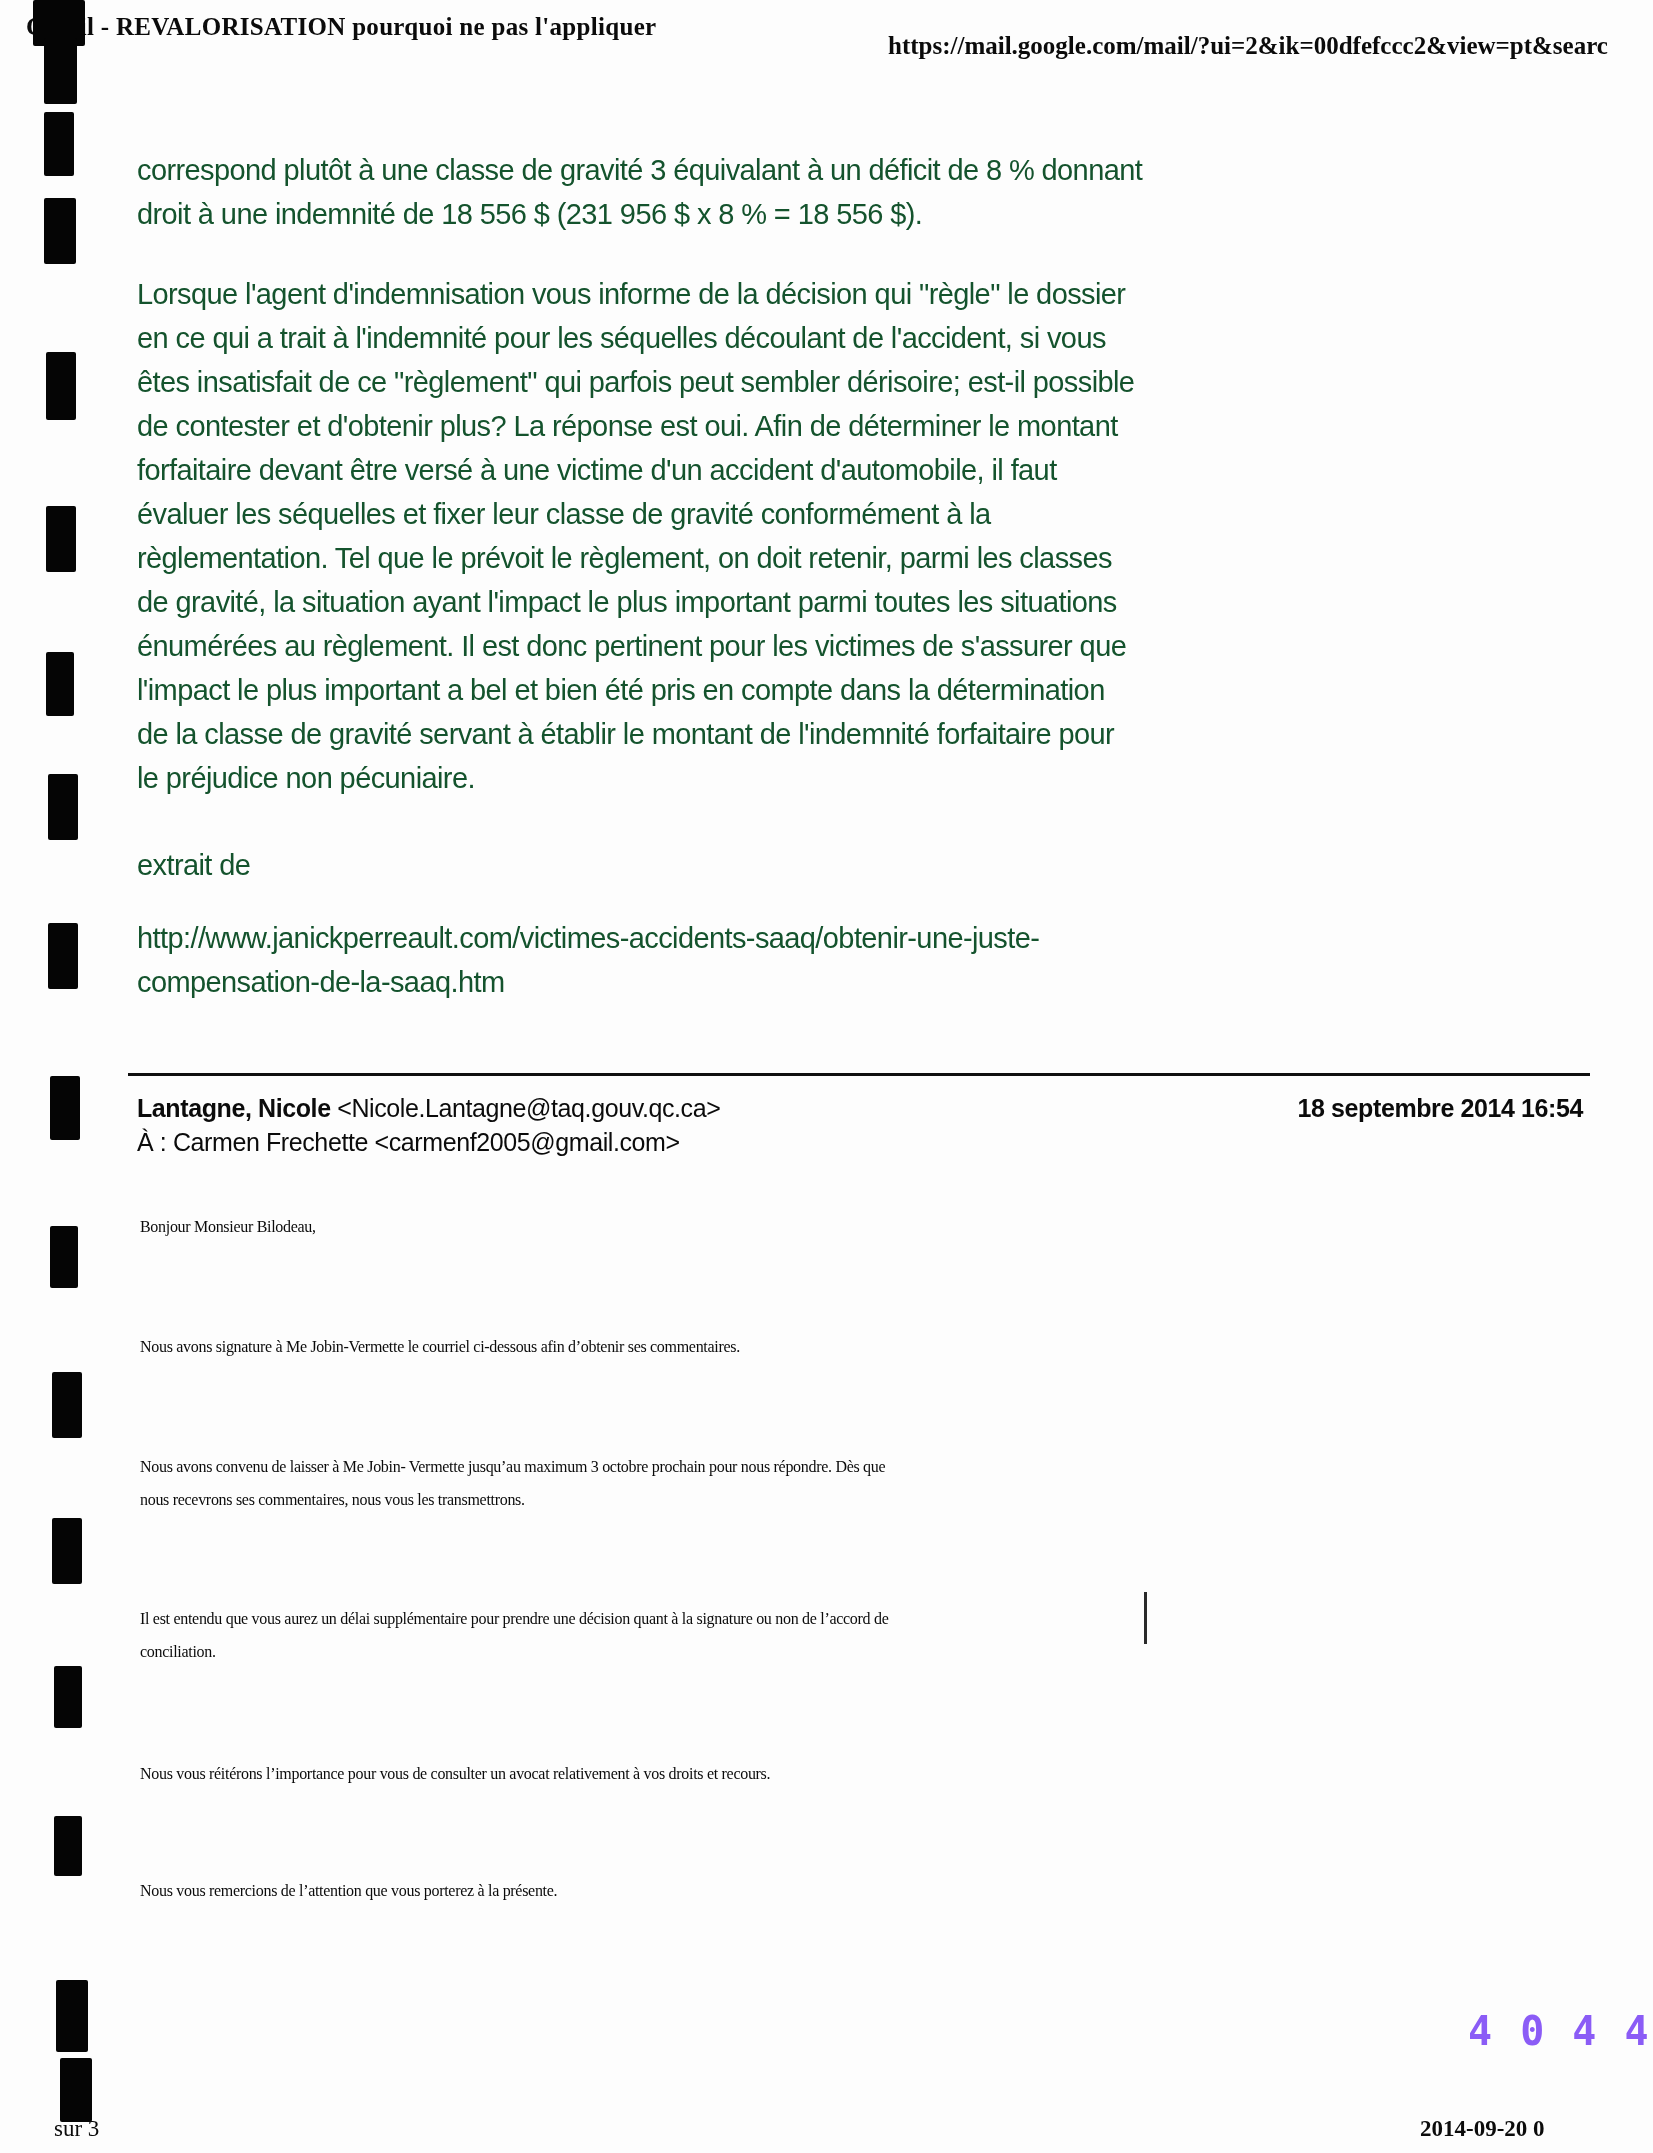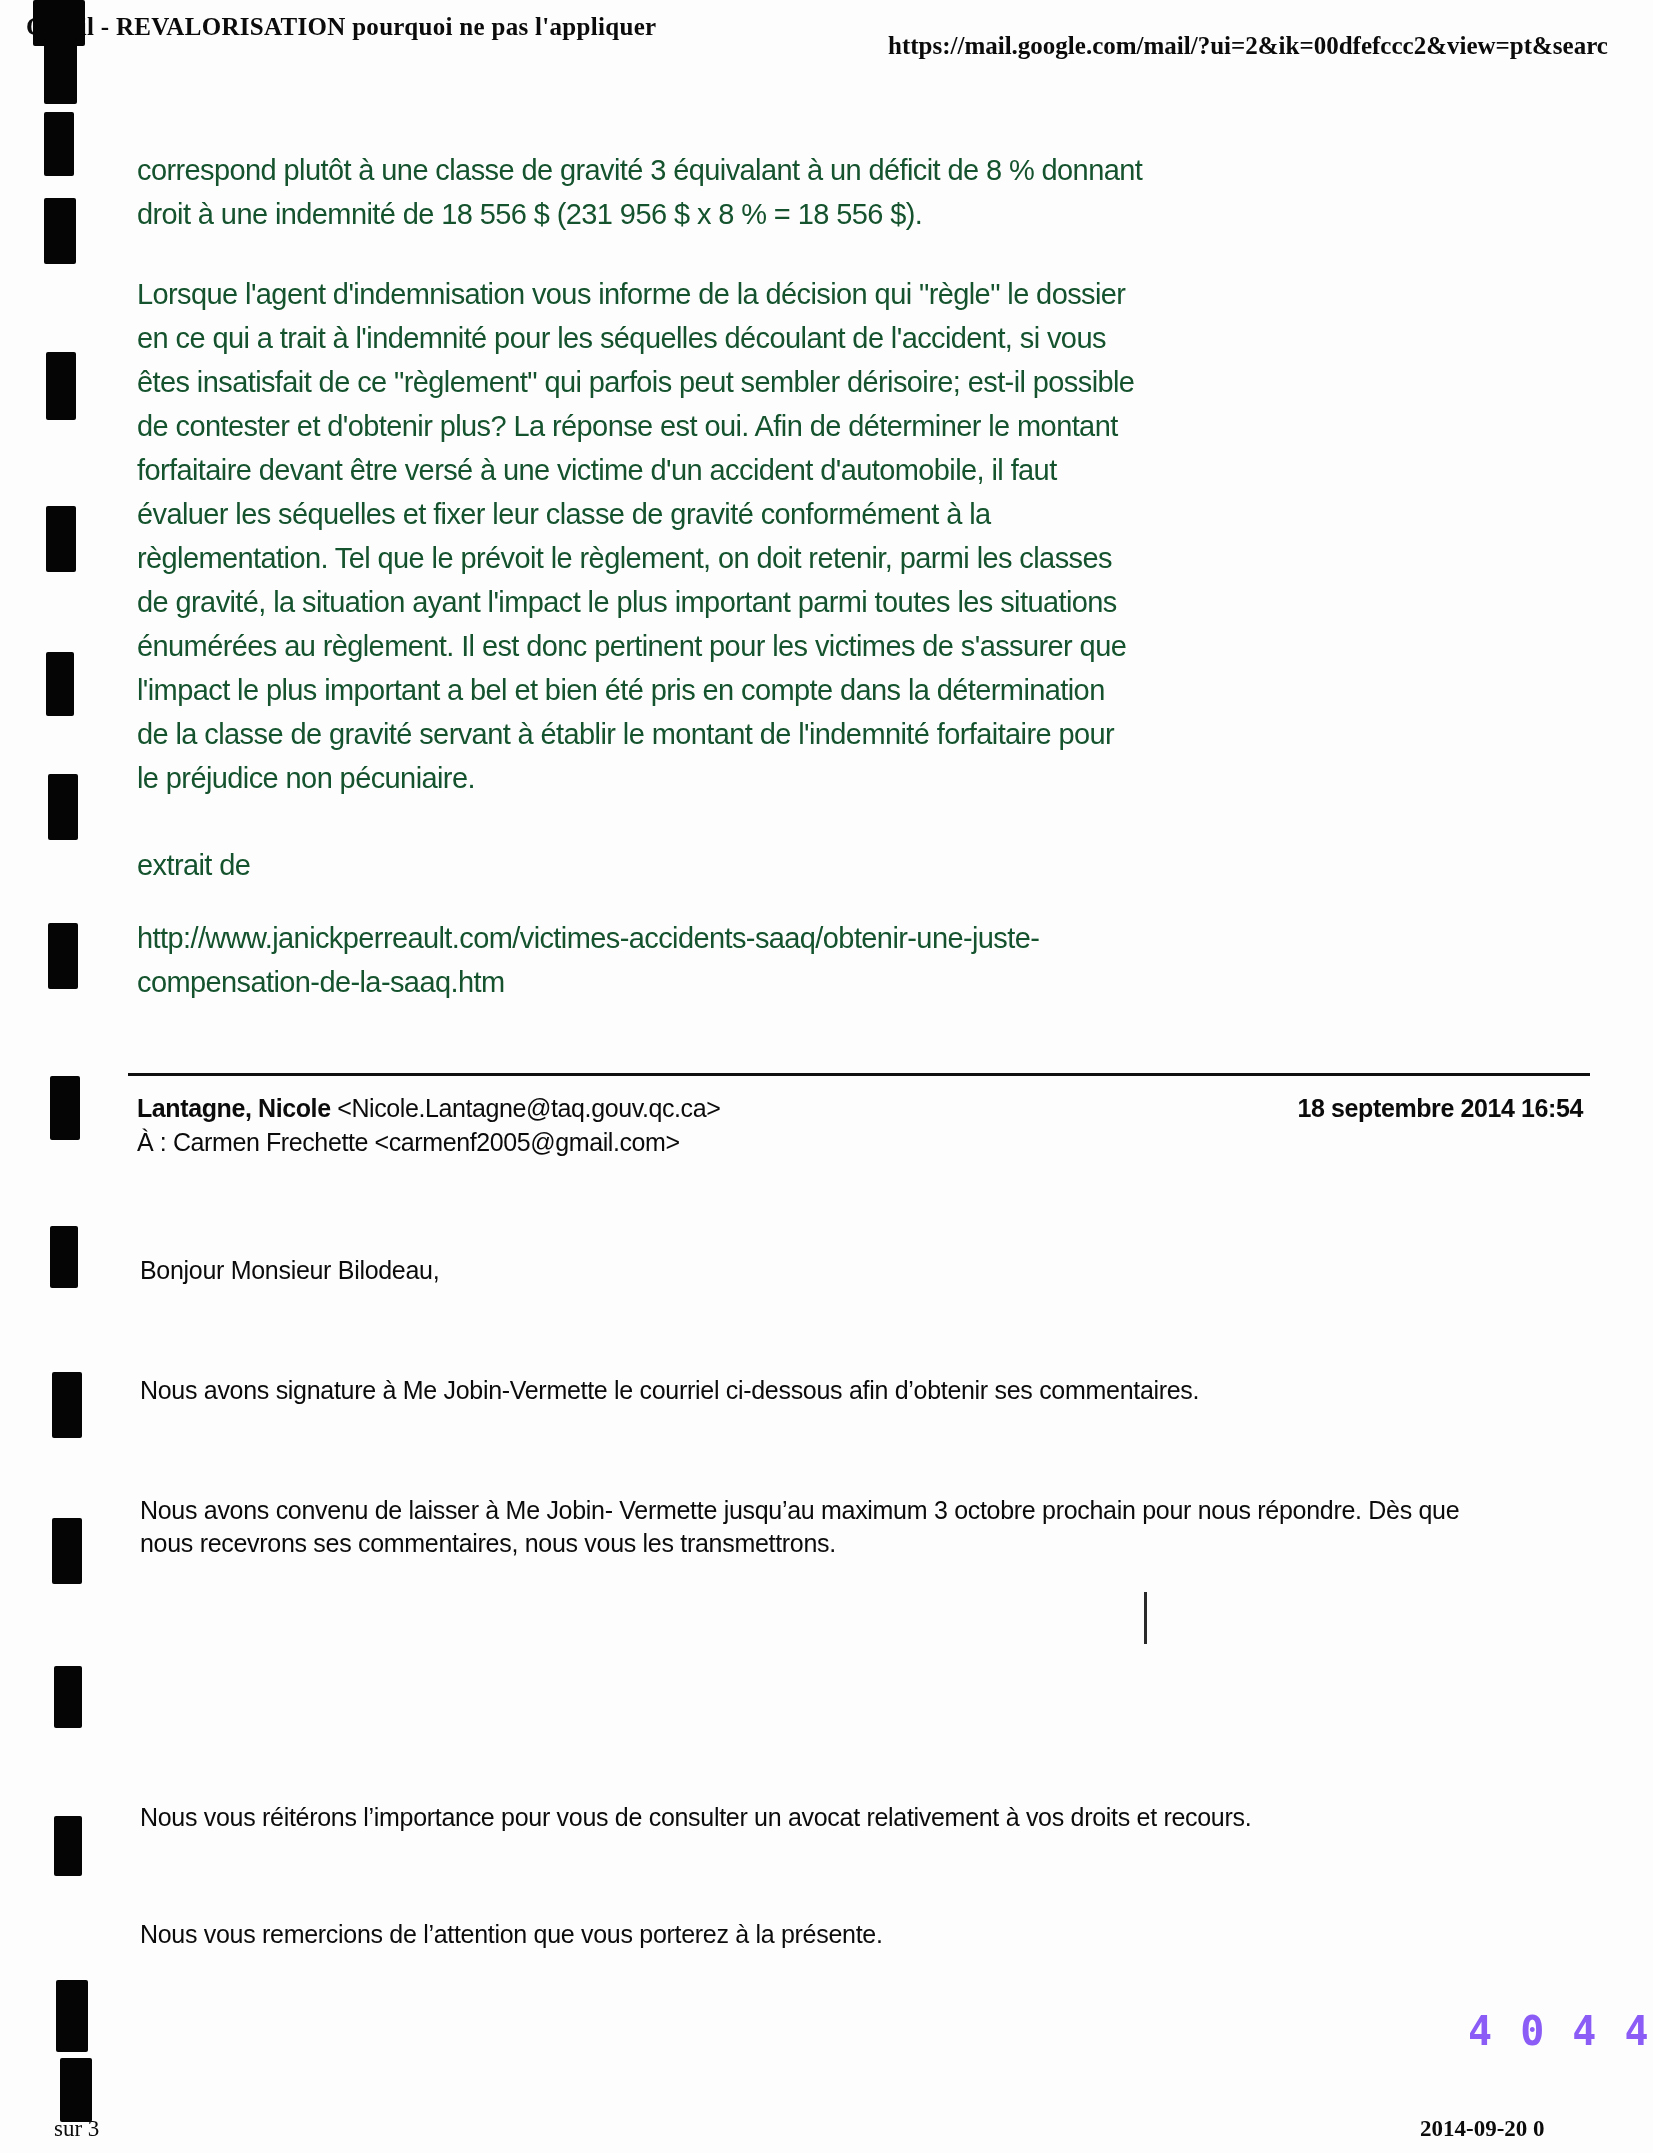--- a/index.html
+++ b/index.html
@@ -54,26 +54,25 @@
   .sender-email{font-weight:normal;}
   .mail-date{font-weight:bold;}
   .mail-to{
     position:absolute;left:137px;top:1128px;
     font-family:"Liberation Sans", sans-serif;
     font-size:25px;letter-spacing:-0.4px;
   }
   
   .letter{
     position:absolute;left:140px;
-    font-family:Liberation Sans, sans-serif;
-    font-size:25px;line-height:33px;
+    font-family:Liberation Serif, serif;
+    font-size:16px;line-height:33px;
     letter-spacing:-0.3px;
     white-space:pre-line;
     width:1480px;
-    margin-top:44px;
   }
   #letter-greeting{top:1210px;}
   #letter-p1{top:1330px;}
   #letter-p2{top:1450px;}
   #letter-p3{top:1602px;}
   #letter-p4{top:1757px;}
   #letter-p5{top:1874px;}
   
   .stamp{
     position:absolute;left:1468px;top:2008px;
@@ -129,20 +128,22 @@
   <div class="mail-header-row">
     <span><span class="sender-name">Lantagne, Nicole</span><span class="sender-email"> &lt;Nicole.Lantagne@taq.gouv.qc.ca&gt;</span></span>
     <span class="mail-date">18 septembre 2014 16:54</span>
   </div>
   <div class="mail-to">À : Carmen Frechette &lt;carmenf2005@gmail.com&gt;</div>
 
   <div id="letter-greeting" class="letter">Bonjour Monsieur Bilodeau,</div>
   <div id="letter-p1" class="letter">Nous avons signature à Me Jobin-Vermette le courriel ci-dessous afin d’obtenir ses commentaires.</div>
   <div id="letter-p2" class="letter">Nous avons convenu de laisser à Me Jobin- Vermette jusqu’au maximum 3 octobre prochain pour nous répondre. Dès que
 nous recevrons ses commentaires, nous vous les transmettrons.</div>
+  <div id="letter-p3" class="letter">Il est entendu que vous aurez un délai supplémentaire pour prendre une décision quant à la signature ou non de l’accord de
+conciliation.</div>
   <div id="letter-p4" class="letter">Nous vous réitérons l’importance pour vous de consulter un avocat relativement à vos droits et recours.</div>
   <div id="letter-p5" class="letter">Nous vous remercions de l’attention que vous porterez à la présente.</div>
 
   <div class="stamp">4 0 4 4</div>
   <div class="page-indicator">sur 3</div>
   <div class="print-date">2014-09-20 0</div>
 
   <div class="artifact-tick"></div>
 
 <div class="binding-mark" style="left: 33px; top: 0px; width: 52px; height: 46px;"></div>

